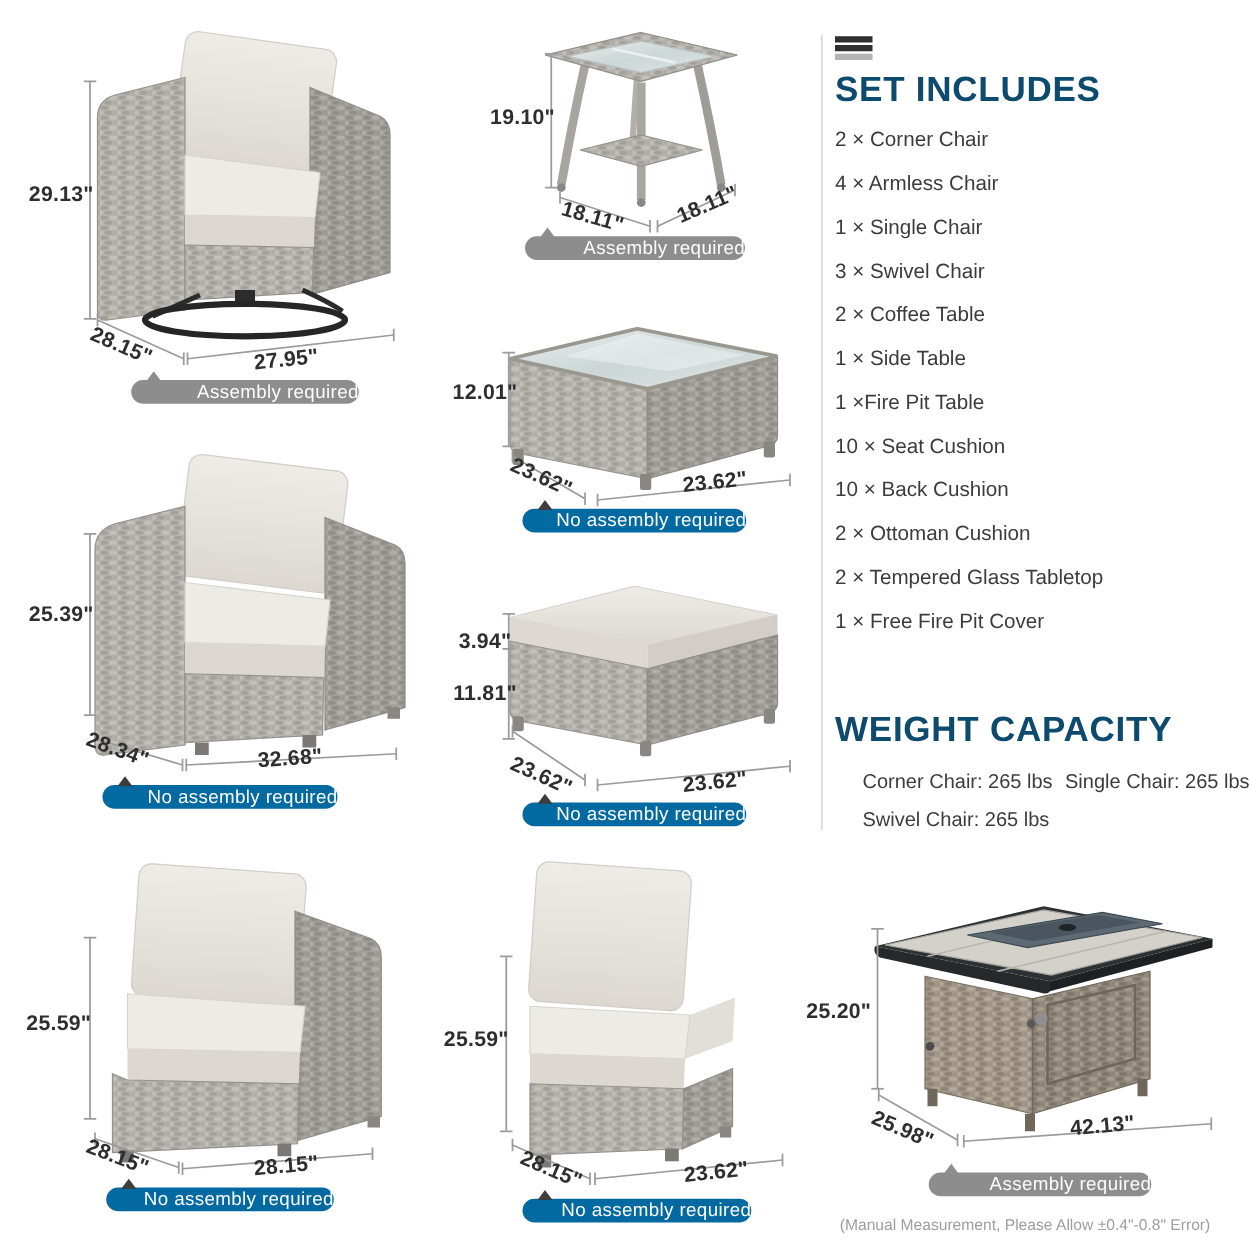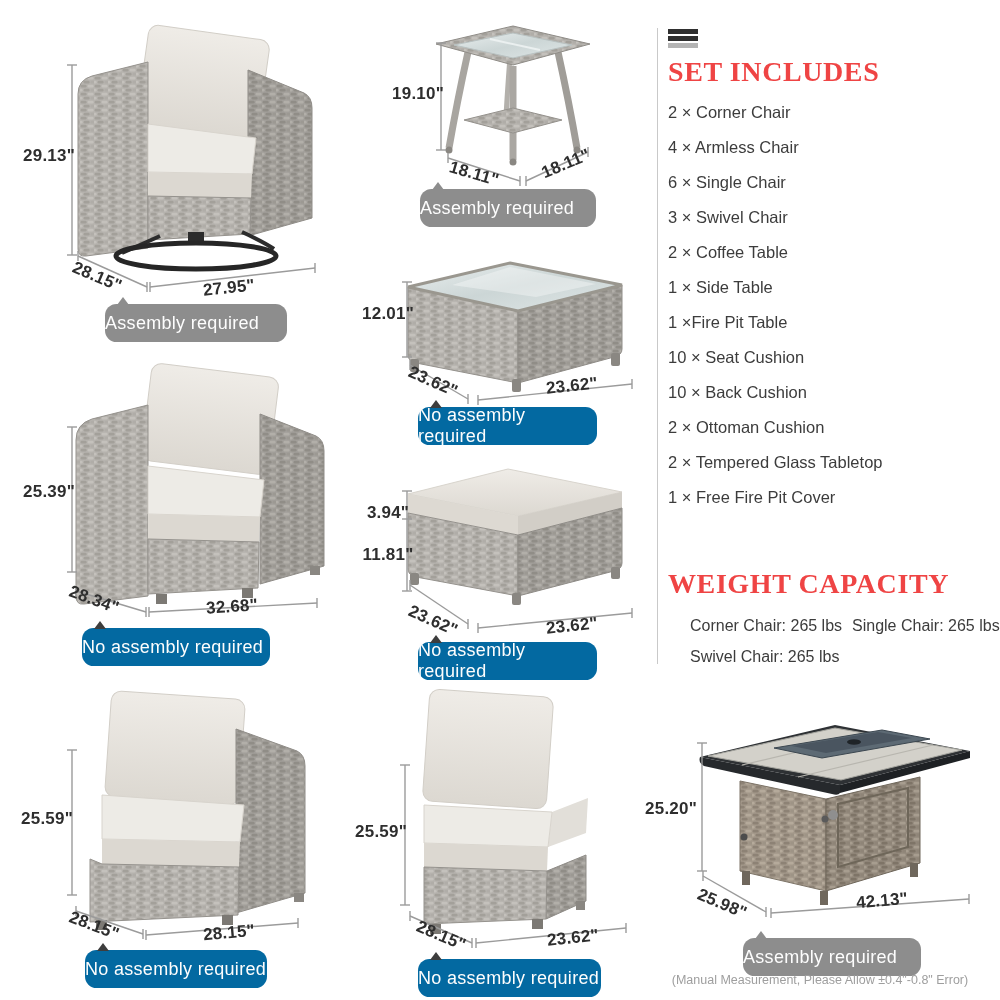--- a/index.html
+++ b/index.html
@@ -2,36 +2,36 @@
 <html><head>
 <meta charset="utf-8">
 <style>
   html,body{margin:0;padding:0;background:#fff;}
   .stage{position:relative;width:1000px;height:1000px;background:#ffffff;overflow:hidden;
          font-family:"Liberation Sans",sans-serif;}
   .panel{position:absolute;}
   .panel svg{position:absolute;left:0;top:0;}
   .dim{position:absolute;font-weight:700;font-size:17px;color:#2e2e2e;text-align:center;
        white-space:nowrap;letter-spacing:.2px;transform-origin:center;}
-  .badge{position:absolute;height:38px;border-radius:11.5px;display:flex;align-items:center;
-         justify-content:flex-start;color:#fdfdfd;font-size:18px;letter-spacing:.3px;}
+  .badge{position:absolute;height:19px;border-radius:11.5px;display:flex;align-items:center;
+         justify-content:flex-end;color:#fdfdfd;font-size:15px;letter-spacing:.3px;}
   .badge::before{content:"";position:absolute;top:-7px;left:12px;width:0;height:0;
          border-left:6px solid transparent;border-right:6px solid transparent;}
   .badge--gray{background:#8d8d8d;}
   .badge--gray::before{border-bottom:8px solid #8d8d8d;}
   .badge--dark{background:#0369a1;}
   .badge--dark::before{border-bottom:8px solid #3d3d3d;}
   .note{position:absolute;font-size:12.5px;color:#9e9e9e;text-align:center;white-space:nowrap;}
   
   .rc-divider{position:absolute;left:7px;top:28px;width:1px;height:636px;background:#c9c9c9;}
   .menu-icon{position:absolute;left:18px;top:29px;}
   .menu-icon .bar{width:30px;height:5px;margin-bottom:2px;background:#2f2f2f;}
   .menu-icon .bar.light{background:#b4b4b4;}
-  .rc-title{position:absolute;left:18px;font-size:28px;font-weight:700;color:#ef4444;
-            letter-spacing:.6px;white-space:nowrap;font-family:Liberation Serif, serif;}
+  .rc-title{position:absolute;left:18px;font-size:28px;font-weight:700;color:#0c4a6e;
+            letter-spacing:.6px;white-space:nowrap;}
   .rc-list{position:absolute;left:18px;top:95px;}
   .rc-item{height:35px;display:flex;align-items:center;font-size:16.5px;color:#3c3c3c;white-space:nowrap;}
   .wc-grid{position:absolute;left:20px;top:610px;display:grid;grid-template-columns:162px auto;margin-left:20px;}
   .wc-cell{height:31px;display:flex;align-items:center;font-size:16px;color:#3c3c3c;white-space:nowrap;}
   .dimline{stroke:#9b9b9b;stroke-width:1.4;}
 </style>
 </head>
 <body>
 
 <div class="stage">
@@ -360,21 +360,21 @@
     <div class="rc-divider"></div>
     <div class="menu-icon">
       <div class="bar"></div>
       <div class="bar"></div>
       <div class="bar light"></div>
     </div>
     <div class="rc-title" style="top:56px;">SET INCLUDES</div>
     <div class="rc-list">
       <div class="rc-item">2 × Corner Chair</div>
       <div class="rc-item">4 × Armless Chair</div>
-      <div class="rc-item">6 × Single Chair</div>
+      <div class="rc-item">1 × Single Chair</div>
       <div class="rc-item">3 × Swivel Chair</div>
       <div class="rc-item">2 × Coffee Table</div>
       <div class="rc-item">1 × Side Table</div>
       <div class="rc-item">1 ×Fire Pit Table</div>
       <div class="rc-item">10 × Seat Cushion</div>
       <div class="rc-item">10 × Back Cushion</div>
       <div class="rc-item">2 × Ottoman Cushion</div>
       <div class="rc-item">2 × Tempered Glass Tabletop</div>
       <div class="rc-item">1 × Free Fire Pit Cover</div>
     </div>

